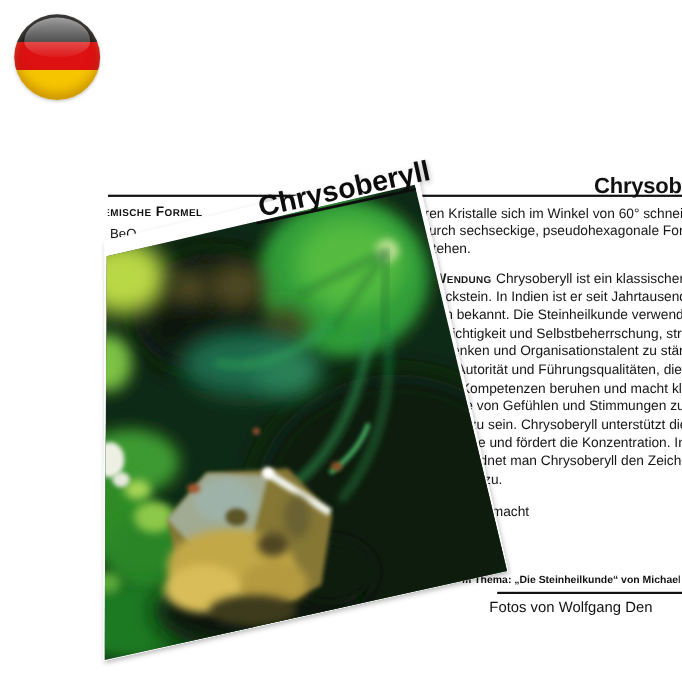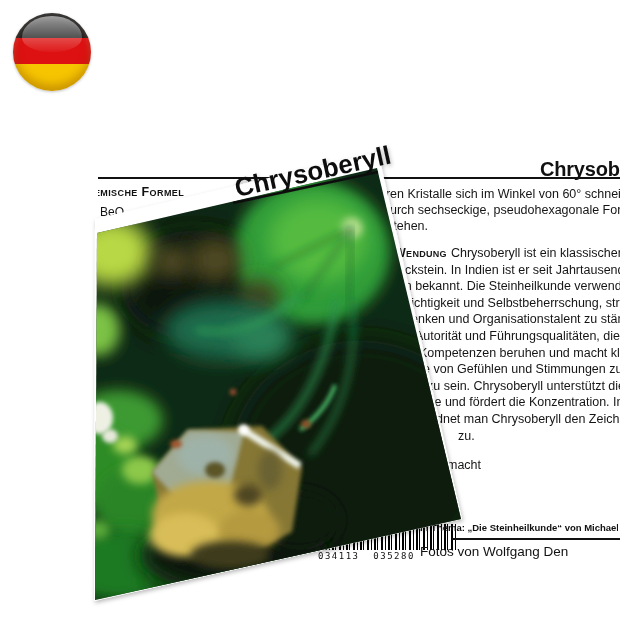--- a/index.html
+++ b/index.html
@@ -14,21 +14,21 @@
   .bc-rule{position:absolute;left:0;top:29px;width:522px;height:2.4px;background:#111;}
   .bc-formula-label{position:absolute;left:-11px;top:37px;font-size:12.5px;font-weight:bold;
             font-variant:small-caps;letter-spacing:.4px;white-space:nowrap;}
   .bc-formula{position:absolute;left:2px;top:57px;font-size:12px;white-space:nowrap;}
   .bline{position:absolute;font-size:12.5px;line-height:15px;white-space:nowrap;color:#151515;}
   .usage-label{font-weight:bold;font-variant:small-caps;letter-spacing:.3px;margin-right:4px;}
   .bc-book{position:absolute;left:322px;top:374px;width:198px;overflow:hidden;
            font-size:9.5px;font-weight:bold;white-space:nowrap;}
   .bc-rule2{position:absolute;left:354px;top:390px;width:168px;height:1.6px;background:#111;}
   .bc-credit{position:absolute;left:322px;top:396px;width:198px;overflow:hidden;
-             font-size:13.5px;white-space:nowrap;}
+             font-size:13.5px;white-space:nowrap;text-align:center;}
   .barcode{position:absolute;left:220px;top:376px;width:142px;}
   .barcode .bars{width:139px;height:26px;
      background:repeating-linear-gradient(90deg,#000 0 2px,#fff 2px 3.5px,#000 3.5px 4.5px,
                 #fff 4.5px 7px,#000 7px 9.5px,#fff 9.5px 11px,#000 11px 12px,#fff 12px 14px);}
   .barcode .digits{font-family:"DejaVu Sans Mono",monospace;font-size:9px;letter-spacing:1.5px;
      margin-top:1px;white-space:pre;}
 
   
   .front-svg{position:absolute;left:0;top:0;z-index:2;}
 
@@ -61,27 +61,23 @@
     <div class="bline" style="left:300px;top:115px">uckstein. In Indien ist er seit Jahrtausenden a</div>
     <div class="bline" style="left:304px;top:131px">in bekannt. Die Steinheilkunde verwendet ih</div>
     <div class="bline" style="left:309px;top:148px">richtigkeit und Selbstbeherrschung, strategi</div>
     <div class="bline" style="left:313px;top:164px">enken und Organisationstalent zu stärken.</div>
     <div class="bline" style="left:317px;top:181px">Autorität und Führungsqualitäten, die au</div>
     <div class="bline" style="left:321px;top:198px">Kompetenzen beruhen und macht klar u</div>
     <div class="bline" style="left:325px;top:214px">e von Gefühlen und Stimmungen zu sta</div>
     <div class="bline" style="left:329px;top:231px">zu sein. Chrysoberyll unterstützt die Sel</div>
     <div class="bline" style="left:333px;top:247px">te und fördert die Konzentration. In de</div>
     <div class="bline" style="left:338px;top:264px">dnet man Chrysoberyll den Zeichen Lö</div>
-    <div class="bline" style="left:360px;top:281px">zu.</div>
+    <div class="bline" style="left:342px;top:281px">zu.</div>
     <div class="bline" style="left:349px;top:310px">macht</div>
 
-    <div class="barcode">
-      <div class="bars"></div>
-      <div class="digits">034113  035280</div>
-    </div>
 
     <div class="bc-book">m Thema: „Die Steinheilkunde“ von Michael Gieng</div>
     <div class="bc-rule2"></div>
     <div class="bc-credit">Fotos von Wolfgang Den</div>
   </div>
 
   <svg class="front-svg" width="620" height="620" viewBox="0 0 620 620">
     <defs>
       <clipPath id="pc">
           <polygon points="97,233 377,168 461,519 95,600"></polygon>

